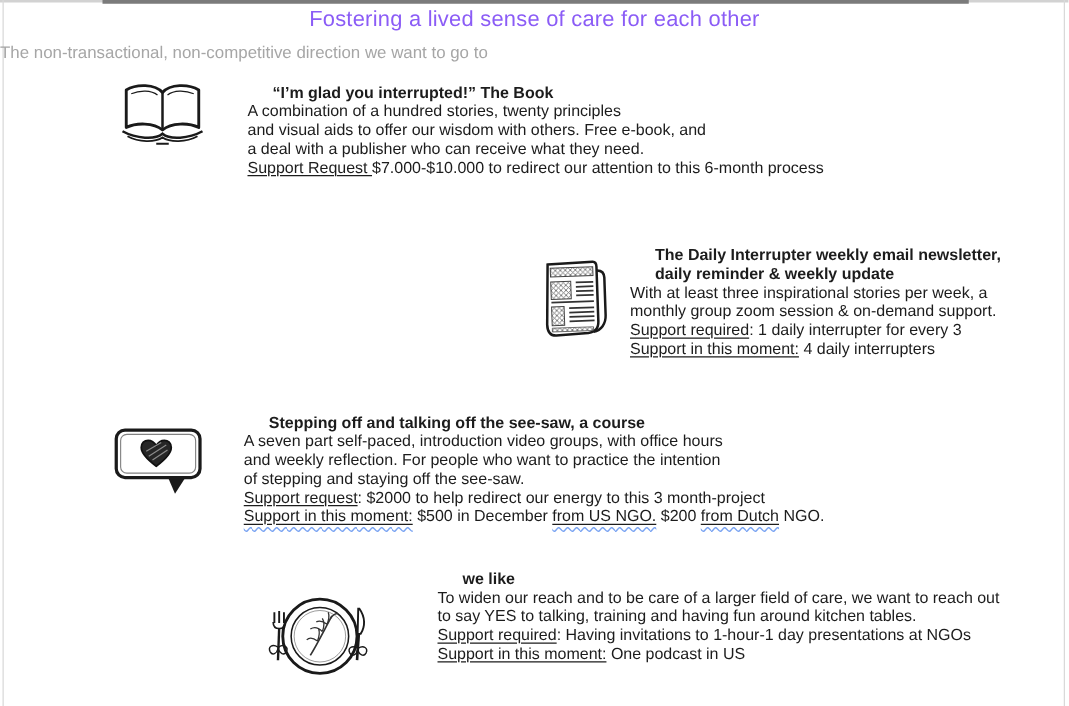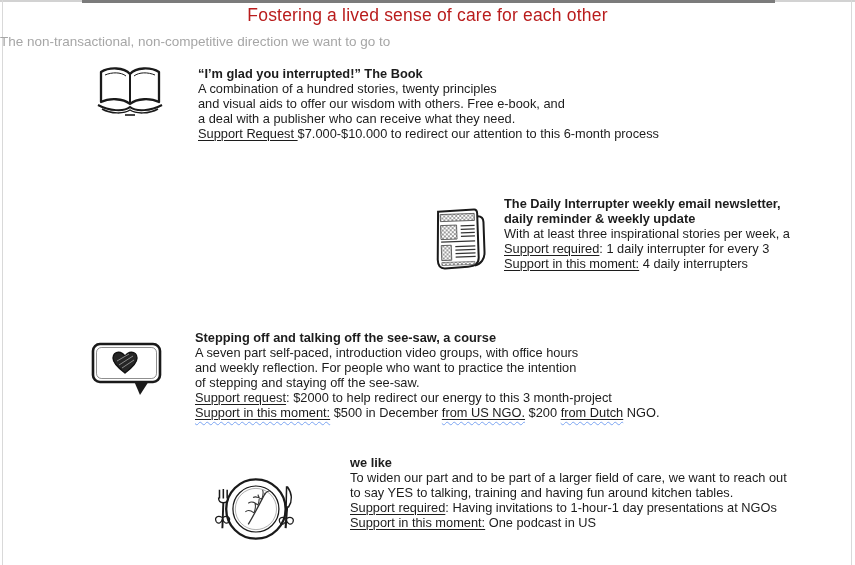--- a/index.html
+++ b/index.html
@@ -5,30 +5,30 @@
   html,body { margin:0; padding:0; background:#ffffff; }
   .page {
     position:relative; width:855px; height:565px; background:#ffffff;
     overflow:hidden; font-family:"Liberation Sans", sans-serif; color:#1c1c1c;
   }
   .edge-v { position:absolute; top:0; bottom:0; width:1px; background:#d9d9d9; }
   .topline-light { position:absolute; top:0; left:0; width:855px; height:2px; background:#d2d2d2; }
   .topline-dark  { position:absolute; top:0; left:82px; width:693px; height:3px; background:#7b7b7b; }
 
   .page-title { position:absolute; top:5px; left:0; right:0; text-align:center;
-    font-size:17.5px; color:#b91c1c; letter-spacing:0.2px; }
+    font-size:17.5px; color:#8b5cf6; letter-spacing:0.2px; }
   .page-subtitle { position:absolute; top:34px; left:0; right:4px; text-align:left;
     font-size:13.5px; color:#a6a6a6; }
 
   .icon { position:absolute; }
   .icon svg { display:block; width:100%; height:100%; }
 
   .sec-text { position:absolute; font-size:12.8px; line-height:15px; color:#1c1c1c; }
   .line { white-space:nowrap; }
-  .bold { font-weight:bold; }
+  .bold { font-weight:bold;margin-left:20px; }
   .u { text-decoration:underline; text-decoration-thickness:1px; text-underline-offset:2px; }
   .gram { text-decoration-line:underline; text-decoration-style:wavy;
     text-decoration-color:#7aa4f2; text-decoration-thickness:1px; text-underline-offset:3.5px; }
 </style>
 </head>
 <body>
 
 <div class="page">
 
   <div class="topline-light"></div>
@@ -74,20 +74,21 @@
         <rect x="12" y="41" width="10" height="15" fill="url(#np-hatch)" stroke="#444" stroke-width="0.8"></rect>
         <path d="M26 42.5 H46 M26 46 H46 M26 49.5 H46 M26 53 H46" stroke="#333" stroke-width="1.4"></path>
         <rect x="12" y="58" width="33" height="3" fill="url(#np-hatch)" stroke="#444" stroke-width="0.6"></rect>
       </g>
     </svg>
   </div>
   <div class="sec-text" style="left:504px; top:196px;">
     <div class="line bold">The Daily Interrupter weekly email newsletter,</div>
     <div class="line bold">daily reminder &amp; weekly update</div>
     <div class="line">With at least three inspirational stories per week, a</div>
+    <div class="line">monthly group zoom session &amp; on-demand support.</div>
     <div class="line"><span class="u">Support required</span><span>: 1 daily interrupter for every 3</span></div>
     <div class="line"><span class="u">Support in this moment:</span><span> 4 daily interrupters</span></div>
   </div>
 
   <div class="icon" style="left:88px; top:338px; width:78px; height:58px;">
     <svg viewBox="0 0 78 58" fill="none">
       <rect x="5" y="6" width="67" height="38" rx="7" fill="#fff" stroke="#1a1a1a" stroke-width="2.6"></rect>
       <rect x="8.5" y="9.5" width="60" height="31" rx="5" fill="none" stroke="#1a1a1a" stroke-width="0.9" opacity="0.55"></rect>
       <path d="M46 43 L52 57 L61 43 Z" fill="#1a1a1a"></path>
       <path d="M37 35 C29 29 25 24.5 25 20 C25 16.5 27.5 14.2 30.5 14.2 C33 14.2 35.5 15.8 37 18.4 C38.5 15.8 41 14.2 43.5 14.2 C46.5 14.2 49 16.5 49 20 C49 24.5 45 29 37 35 Z" fill="#262626" stroke="#111" stroke-width="1.4"></path>
@@ -114,19 +115,19 @@
       <path d="M11 30 C11 34 13.5 35.5 16 35.5 C18.5 35.5 21 34 21 30" stroke="#1a1a1a" stroke-width="1.4"></path>
       <path d="M16 35.5 L15 62" stroke="#1a1a1a" stroke-width="2"></path>
       <path d="M15 51 C10 48 6.5 51 8.5 55 C10.5 58.5 14 56.5 15 52.5 C16.5 56.5 20 58.5 22 55 C24 51 20 48 15.5 51" stroke="#1a1a1a" stroke-width="1.2"></path>
       <path d="M83 19 C88 26 88 34 84 40 L81.5 40 L82 19 Z" fill="#fff" stroke="#1a1a1a" stroke-width="1.6"></path>
       <path d="M82.5 40 L81 62" stroke="#1a1a1a" stroke-width="2.2"></path>
       <path d="M81.5 52 C76.5 49 73 52 75 56 C77 59.5 80.5 57.5 81.5 53.5 C83 57.5 86.5 59.5 88.5 56 C90.5 52 86.5 49 82 52" stroke="#1a1a1a" stroke-width="1.2"></path>
     </svg>
   </div>
   <div class="sec-text" style="left:350px; top:455px;">
     <div class="line bold">we like</div>
-    <div class="line">To widen our part and to be part of a larger field of care, we want to reach out</div>
+    <div class="line">To widen our reach and to be care of a larger field of care, we want to reach out</div>
     <div class="line">to say YES to talking, training and having fun around kitchen tables.</div>
     <div class="line"><span class="u">Support required</span><span>: Having invitations to 1-hour-1 day presentations at NGOs</span></div>
     <div class="line"><span class="u">Support in this moment:</span><span> One podcast in US</span></div>
   </div>
 
 </div>
 
 </body></html>

